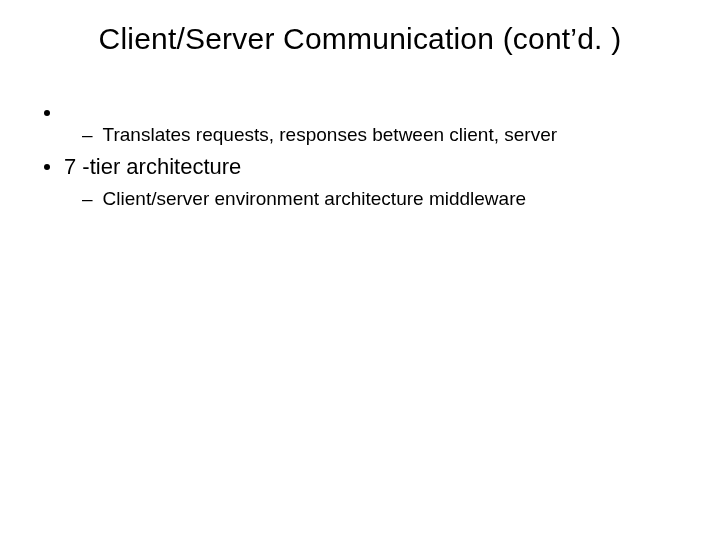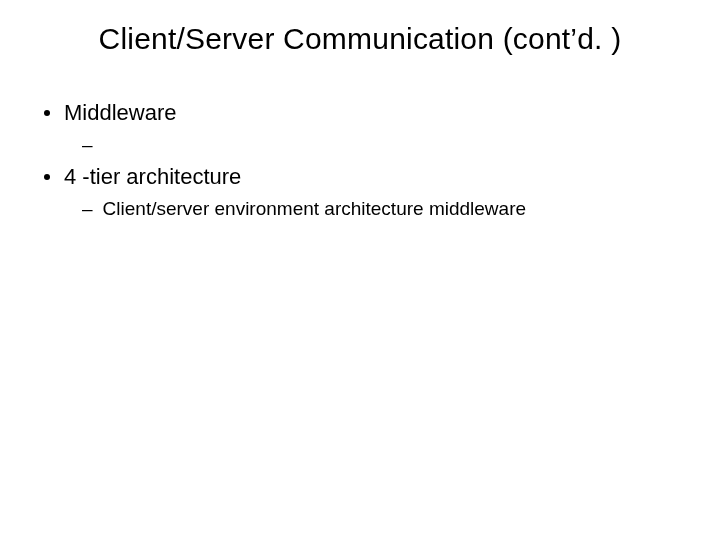--- a/index.html
+++ b/index.html
@@ -54,27 +54,27 @@
     }
   </style>
 </head>
 <body>
 
 <div class="slide">
   <h1 class="title">Client/Server Communication (cont’d. )</h1>
   <div class="content">
     <div class="bullet-l1">
       <span class="dot"></span>
-      <span>Middleware</span>
     </div>
     <div class="bullet-l2">
       <span class="dash">–</span>
+      <span>Translates requests, responses between client, server</span>
     </div>
     <div class="bullet-l1">
       <span class="dot"></span>
-      <span>4 -tier architecture</span>
+      <span>7 -tier architecture</span>
     </div>
     <div class="bullet-l2">
       <span class="dash">–</span>
       <span>Client/server environment architecture middleware</span>
     </div>
   </div>
 </div>
 
 </body></html>

